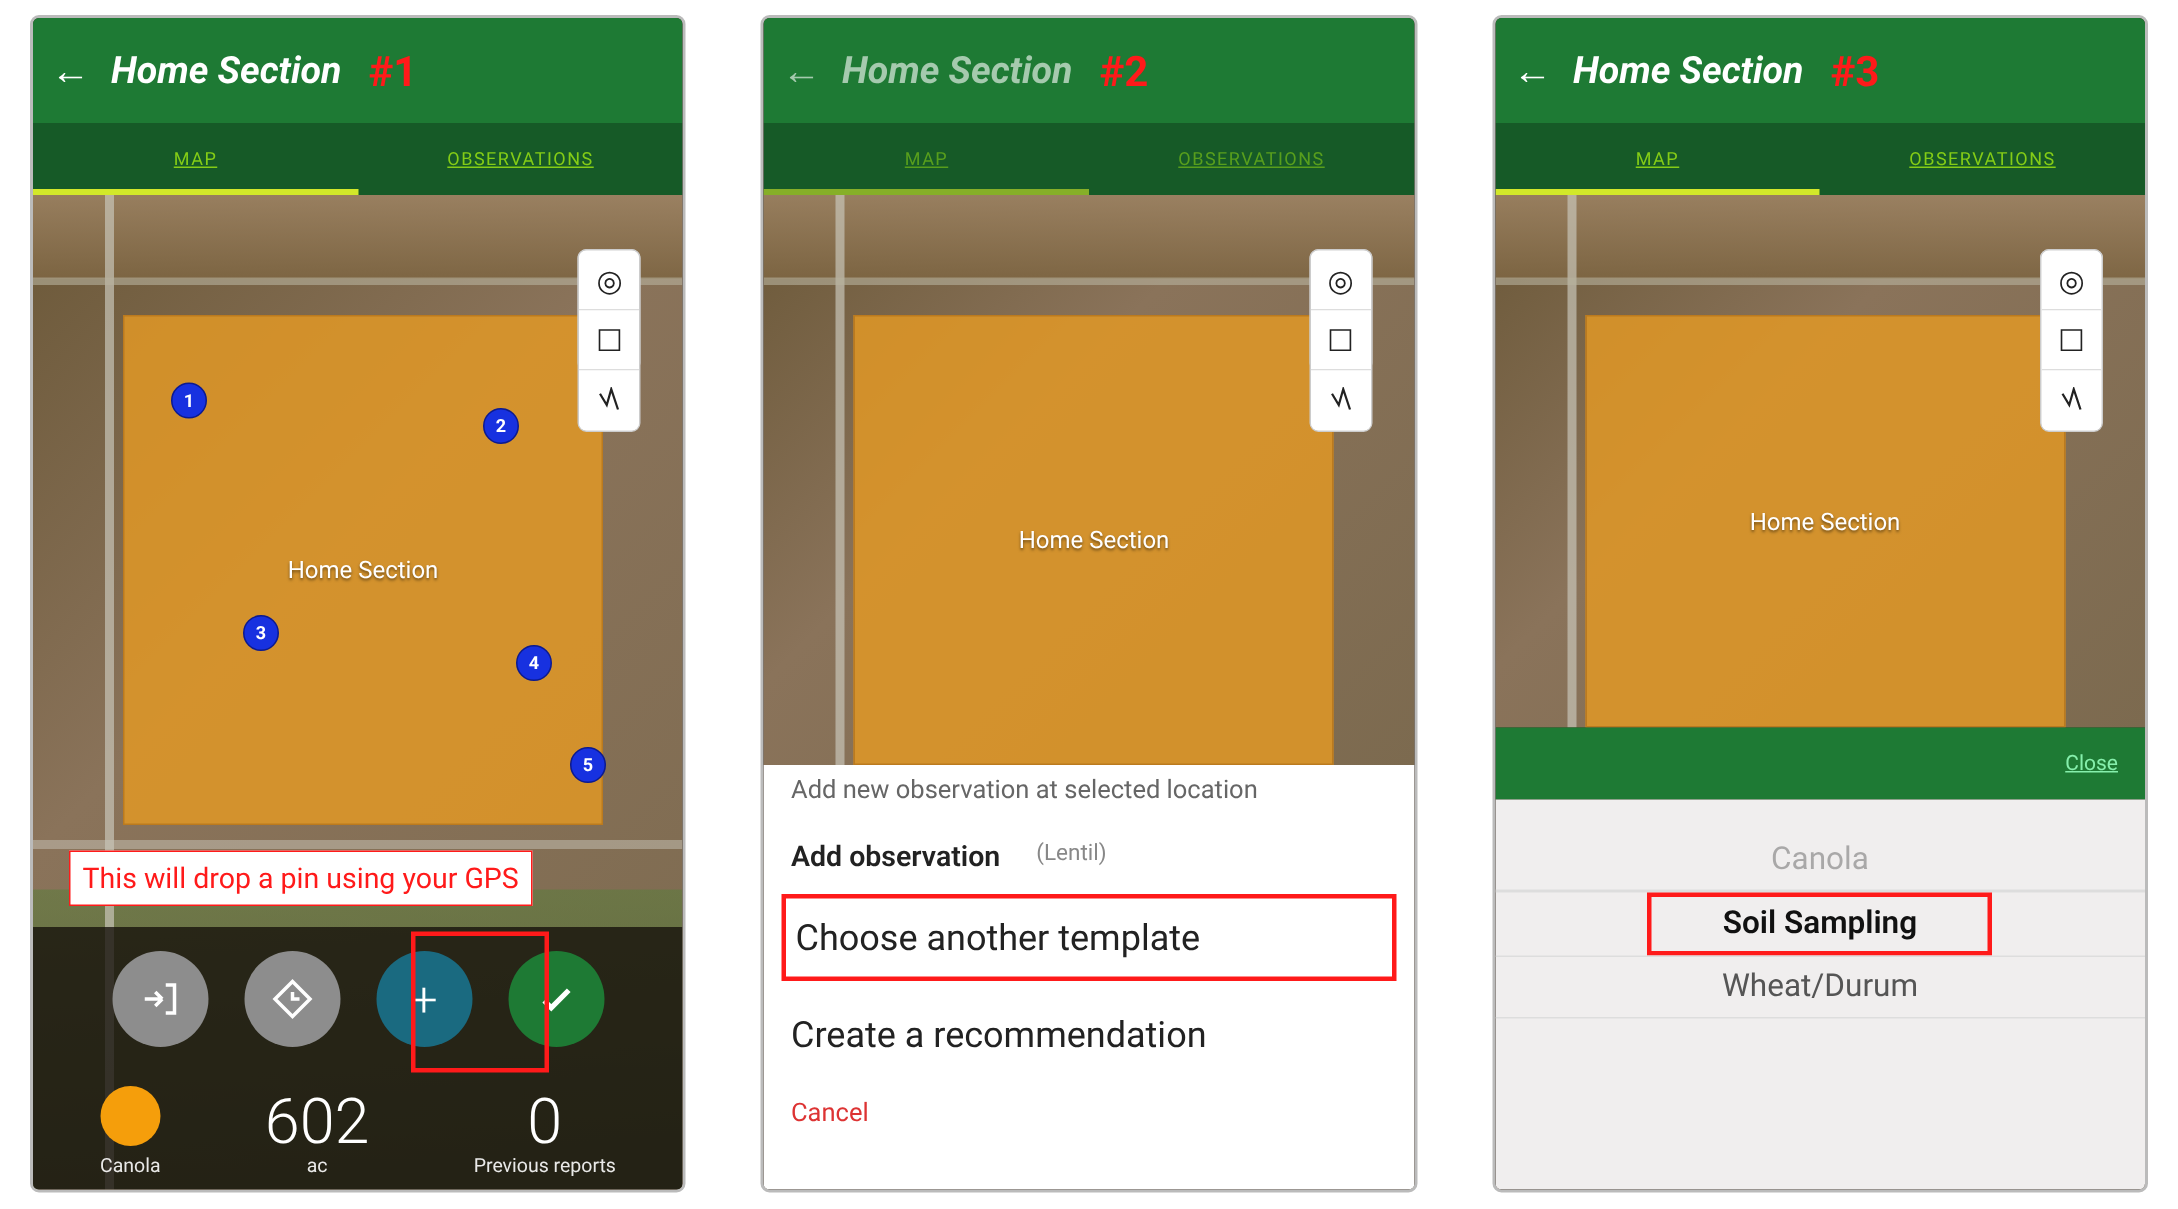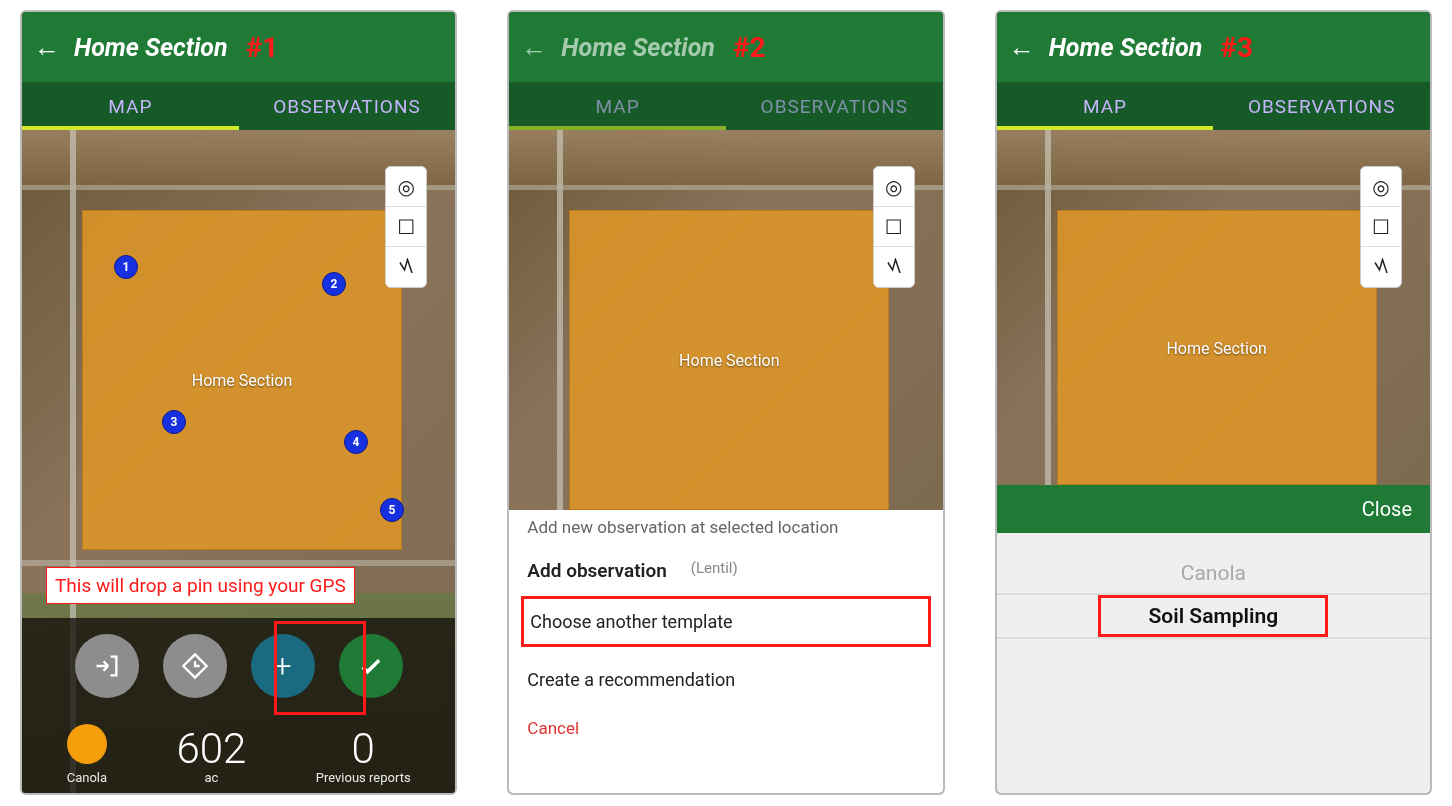--- a/index.html
+++ b/index.html
@@ -38,22 +38,23 @@
   .hash { color:#ff1a1a; font-weight:700; font-size:28px; margin-left:4px; }
   .dimmed .back-arrow, .dimmed .title { opacity:0.6; }
 
   .tabs {
     background: #165a27;
     display:flex;
     height:48px;
   }
   .tab {
     flex:1; display:flex; align-items:center; justify-content:center;
-    color:#c4b5fd; font-size:19px; letter-spacing:1px; cursor:pointer;
+    color:#84cc16; font-size:12px; letter-spacing:1px; cursor:pointer;
     position:relative;
+    text-decoration:underline;
   }
   .tab.active::after {
     content:""; position:absolute; bottom:0; left:0; right:0;
     height:4px; background:#d2e82a;
   }
   .dimmed .tab { opacity:0.6; }
 
   .map-area {
     position:relative;
     flex:1;
@@ -144,27 +145,27 @@
 
   
   .sheet {
     position:absolute; left:0; right:0; bottom:0;
     background:#fff; z-index:10;
     padding:7px 18px 10px;
   }
   .sheet-head { color:#666; font-size:17px; margin-bottom:22px;}
   .sheet-title { font-size:19px; font-weight:600; color:#222; display:flex; align-items:flex-start; gap:24px; margin-bottom:22px;}
   .sheet-sub { font-size:15px; color:#888; font-weight:400;}
-  .sheet-item { font-size:18px; color:#222; padding:14px 0; cursor:pointer; }
+  .sheet-item { font-size:24px; color:#222; padding:14px 0; cursor:pointer; }
   .sheet-cancel { font-size:17px; color:#d33; padding:14px 0; cursor:pointer;}
   .red-box2 { border:3px solid #ff1a1a; padding:8px 6px; margin:-8px -6px 8px; }
 
   
   .close-bar { background:#1e7a34; height:48px; display:flex; align-items:center; justify-content:flex-end; padding-right:18px; z-index:10; }
-  .close-txt { color:#ffffff; font-size:20px; cursor:pointer;}
+  .close-txt { color:#86efac; font-size:14px; cursor:pointer;text-decoration:underline;}
   .picker {
     background:#f0eeee; flex:1; display:flex; flex-direction:column; align-items:center;
     padding-top:20px; z-index:10;
   }
   .picker-item {
     font-size:21px; color:#555; padding:8px 0; width:100%; text-align:center; cursor:pointer;
   }
   .picker-item.faded { opacity:0.45; }
   .picker-item.sel { color:#111; font-weight:600; }
   .p3-redbox { border:3px solid #ff1a1a; width:230px; padding:4px 0; }
@@ -343,16 +344,17 @@
       <span class="close-txt">Close</span>
     </div>
     <div class="picker">
       <div class="picker-item faded">Canola</div>
       <div class="divider"></div>
       <div class="divider"></div>
       <div class="p3-redbox">
         <div class="picker-item sel" style="padding:2px 0">Soil Sampling</div>
       </div>
       <div class="divider"></div>
+      <div class="picker-item">Wheat/Durum</div>
       <div class="divider"></div>
     </div>
   </div>
 </div>
 
 </body></html>

